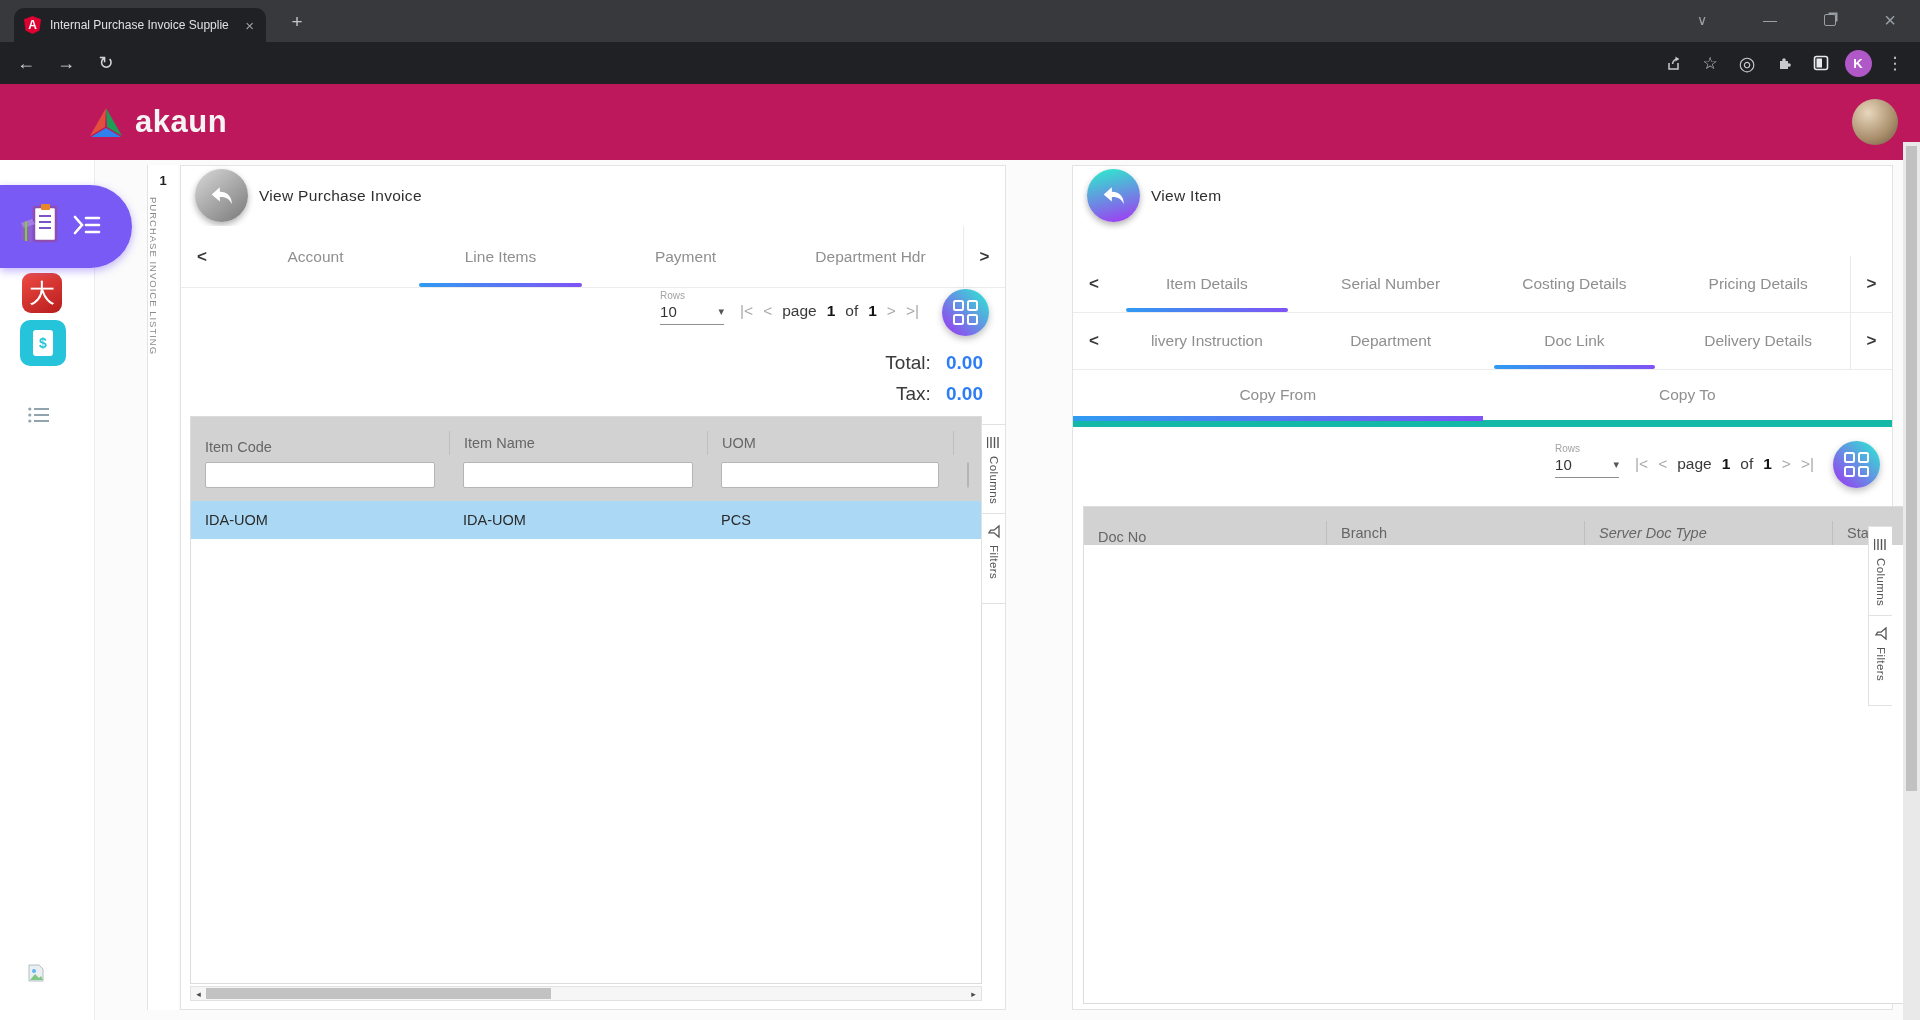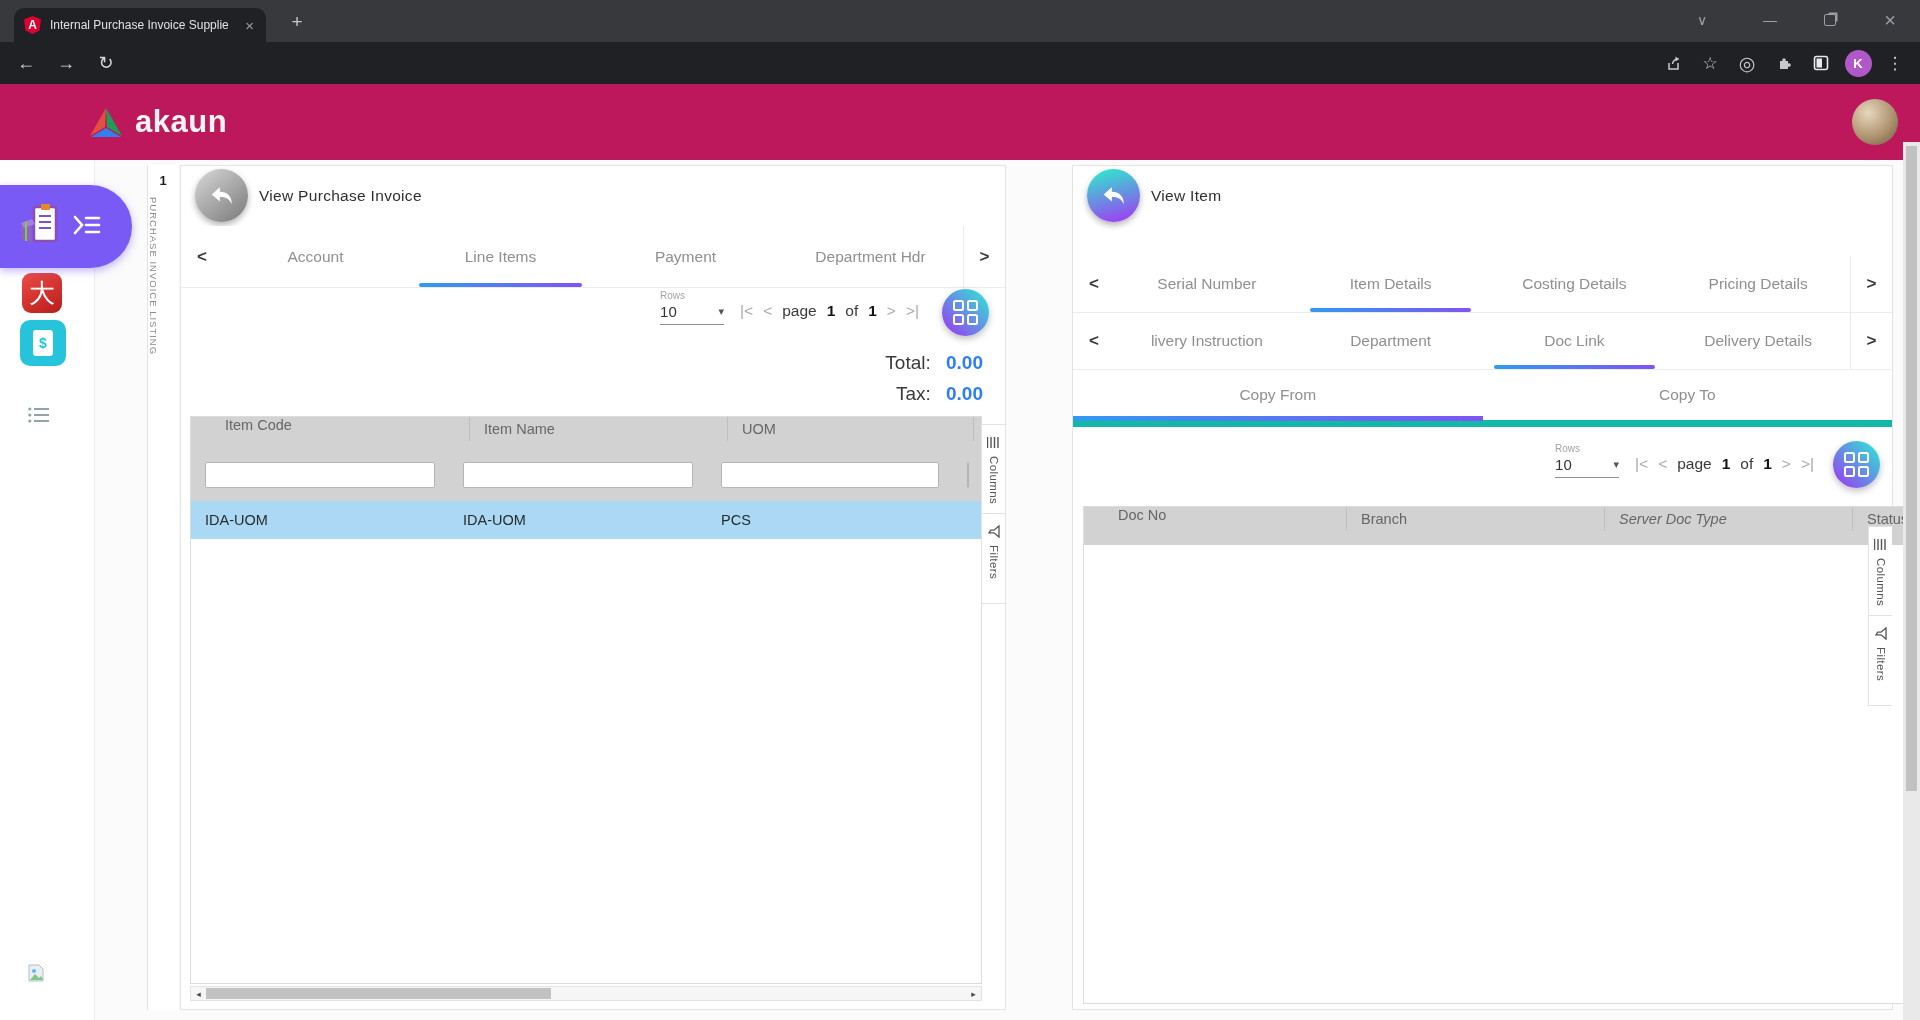--- a/index.html
+++ b/index.html
@@ -87,21 +87,21 @@
   .gridicon div { border:2.5px solid #fff; border-radius:2.5px; }
 
   .totals { position:absolute; top:186px; right:22px; text-align:right; font-size:19px; color:#3a3a3a; }
   .totals .tline { margin-bottom:9px; }
   .totals .val { color:#2d7df6; font-weight:700;margin-left:10px; }
 
   .dtable { position:absolute; border:1px solid #dcdcdc; background:#fff; overflow:hidden; }
   .dtable.lp { left:9px; top:250px; width:792px; height:568px; }
   .dtable.rp { left:10px; top:340px; width:826px; height:498px; }
   .thead { background:#d2d2d2; }
-  .th-row { display:flex; height:38px; align-items:flex-start;margin-left:20px; }
+  .th-row { display:flex; height:38px; align-items:flex-end; }
   .th { font-size:14.5px; color:#666; padding-left:14px; white-space:nowrap; overflow:hidden; flex:0 0 auto; }
   .th.sep { border-left:1px solid #bfbfbf; height:24px; line-height:24px; }
   .tf-row { display:flex; height:46px; align-items:center; padding-bottom:6px; }
   .tf { flex:0 0 auto; padding:0 14px; }
   .tf input { width:100%; height:26px; border:1px solid #b5b5b5; border-radius:2px; background:#fff; outline:none; }
   .trow { display:flex; height:38px; align-items:center; background:#aad8f5; font-size:14.5px; color:#2b2b2b; }
   .td { flex:0 0 auto; padding-left:14px; white-space:nowrap; overflow:hidden; }
   .w1 { width:258px; } .w2 { width:258px; } .w3 { width:246px; } .w4 { width:30px; }
   .r1c { width:242px; } .r2c { width:258px; } .r3c { width:248px;font-style:italic; } .r4c { width:78px; }
 
@@ -349,22 +349,22 @@
   <div class="panel right">
     <div class="backbtn grad">
       <svg width="26" height="24" viewBox="0 0 24 22">
           <path d="M10 3 L2.5 9.5 10 16 v-4 c5.5-.3 9 1.8 11 6.5 .2-7.5-4.5-11.5-11-11.5z" fill="#fff"></path>
         </svg>
     </div>
     <div class="panel-title">View Item</div>
 
     <div class="tabbar r1">
       <div class="tabscroll">&lt;</div>
+      <div class="tab-item active">Item Details</div>
       <div class="tab-item">Serial Number</div>
-      <div class="tab-item active">Item Details</div>
       <div class="tab-item">Costing Details</div>
       <div class="tab-item">Pricing Details</div>
       <div class="tabscroll rgt">&gt;</div>
     </div>
 
     <div class="tabbar r2">
       <div class="tabscroll">&lt;</div>
       <div class="tab-item">livery Instruction</div>
       <div class="tab-item">Department</div>
       <div class="tab-item active">Doc Link</div>

